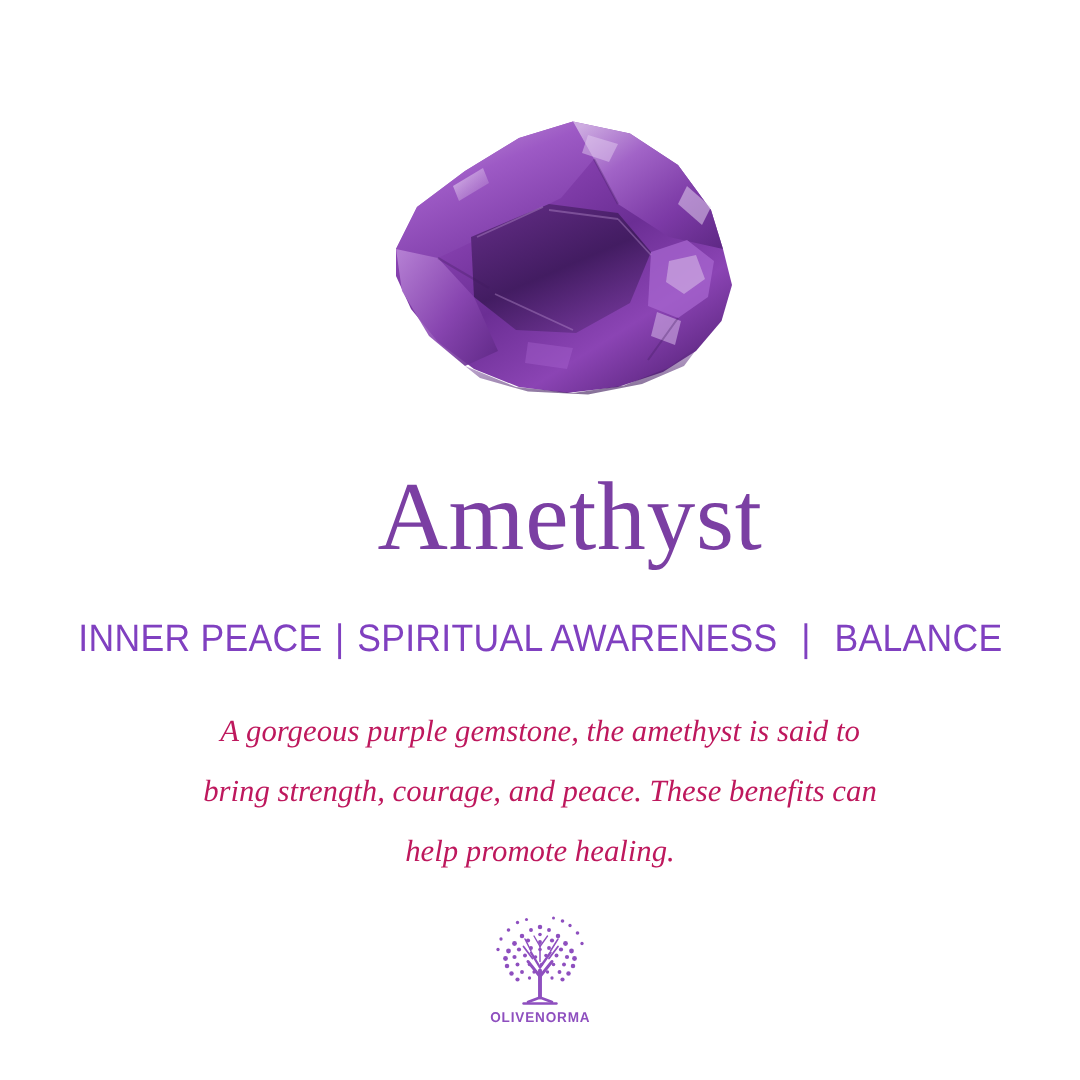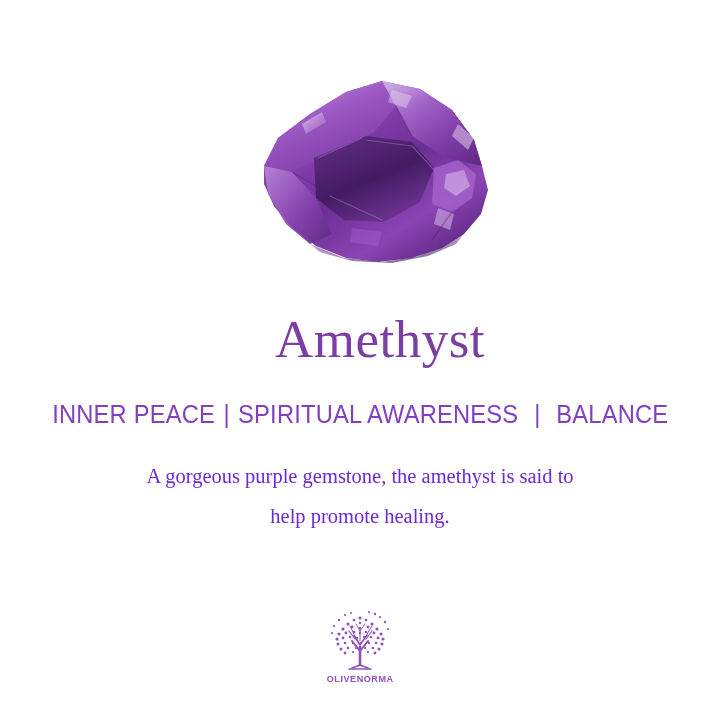--- a/index.html
+++ b/index.html
@@ -39,21 +39,21 @@
     left:206px;
     top:62px;
     width:300px;
     height:215px;
     display:block;
   }
 
   
   .title {
     font-family:"Liberation Serif", serif;
-    font-size:53px;
+    font-size:65px;
     line-height:1;
     font-weight:400;
     letter-spacing:0.5px;
     text-align:left;
     margin-top:38px;
     margin-left:40px;
   }
 
   
   .keywords {
@@ -208,22 +208,23 @@
   <h1 class="title" style="color: rgb(123, 63, 163);">Amethyst</h1>
 
   <div class="keywords" style="color: rgb(128, 64, 192);">
     <span class="kw">INNER PEACE</span>
     <span class="sep">|</span>
     <span class="kw">SPIRITUAL AWARENESS</span>
     <span class="sep wide">|</span>
     <span class="kw">BALANCE</span>
   </div>
 
-  <p class="description" style="color: #6d28d9;">
+  <p class="description" style="color: #be185d; font-style: italic;">
     <span class="line">A gorgeous purple gemstone, the amethyst is said to</span>
+    <span class="line">bring strength, courage, and peace. These benefits can</span>
     <span class="line">help promote healing.</span>
   </p>
 
   <div class="brand">
     <svg class="brand-mark" viewBox="0 0 66 62" aria-label="Tree of life logo">
       <g fill="#8E4FBF">
 
         <circle cx="33" cy="9" r="1.5"></circle>
           <circle cx="27" cy="11" r="1.3"></circle>
           <circle cx="39" cy="11" r="1.3"></circle>

